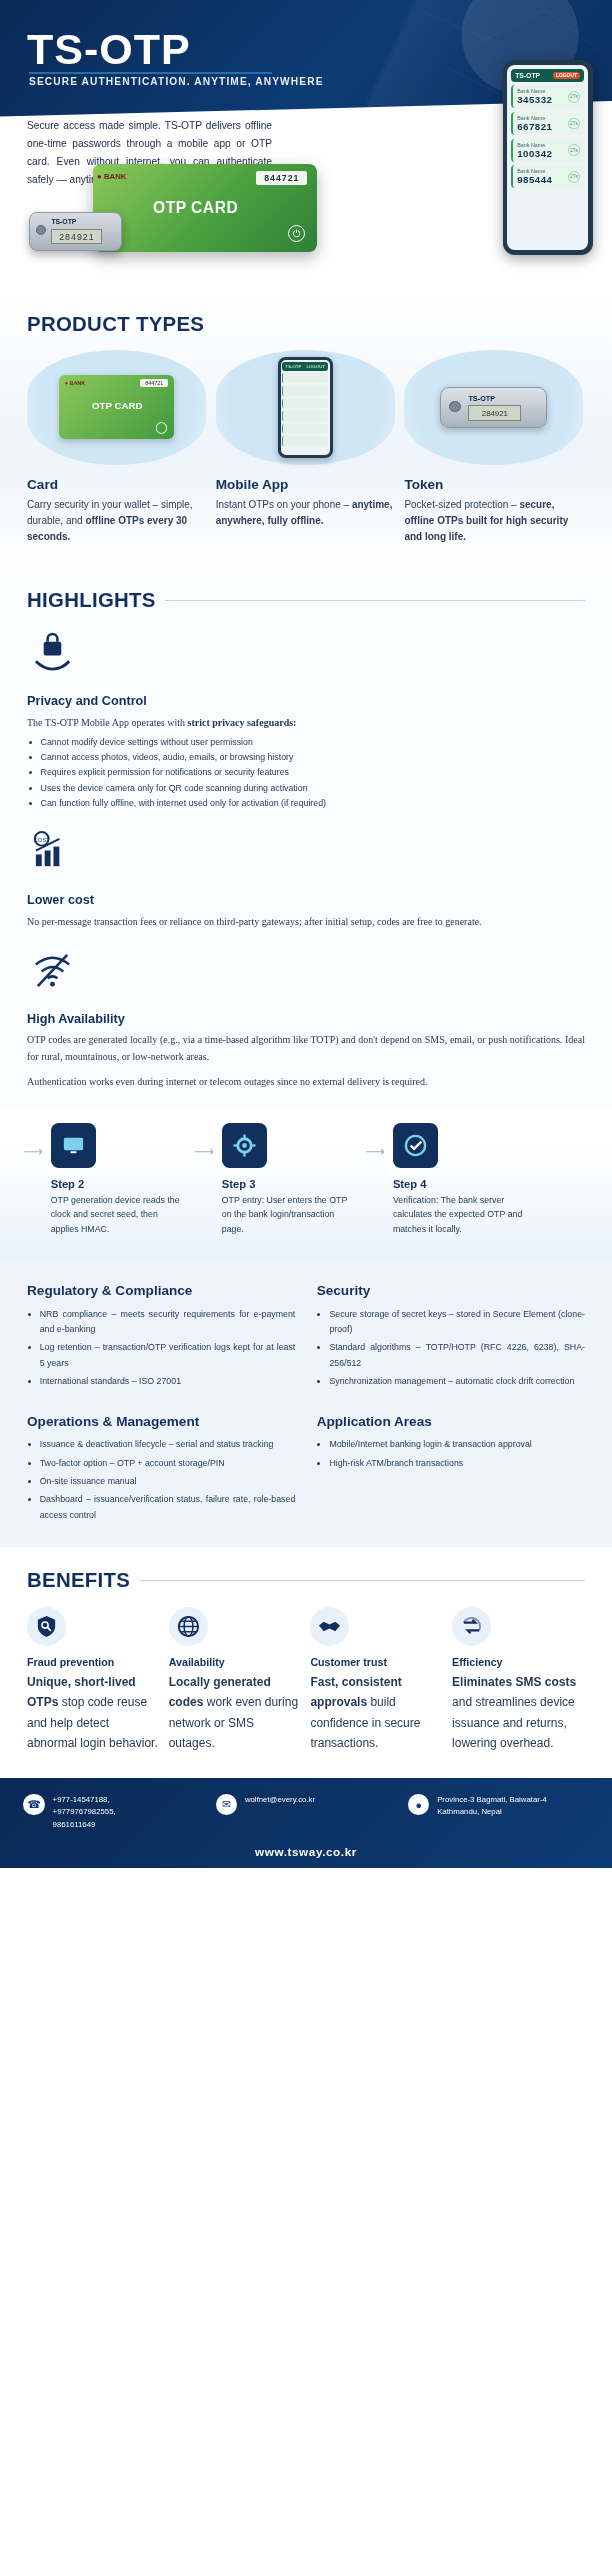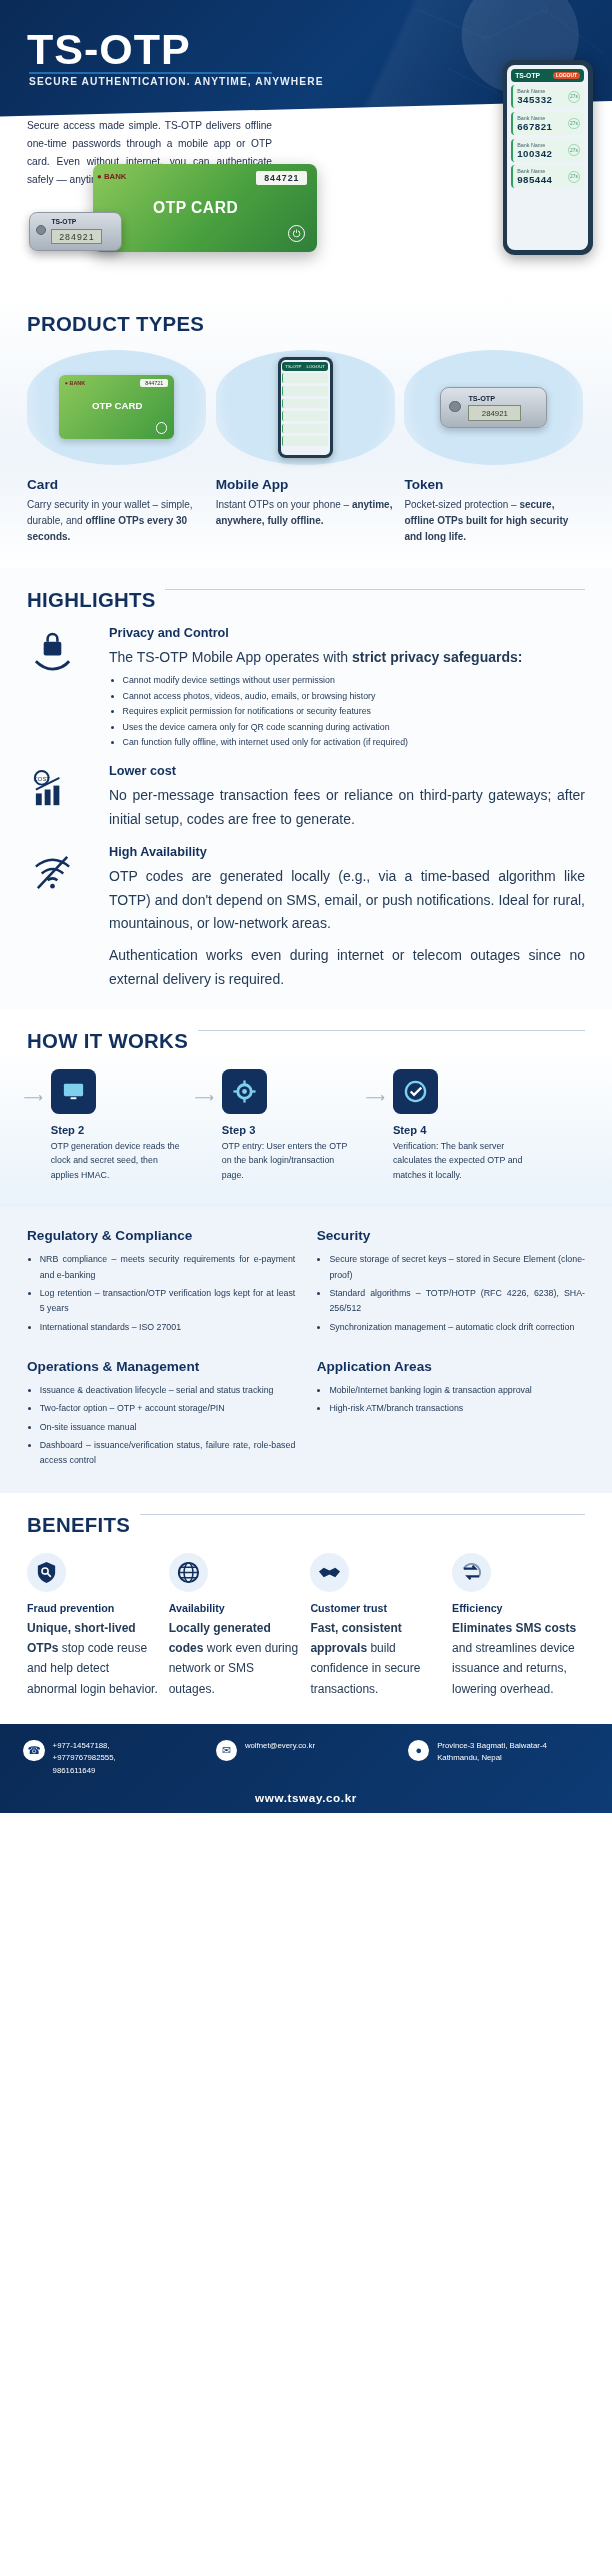--- a/index.html
+++ b/index.html
@@ -85,21 +85,21 @@
   }
   .token .t-name { position:absolute; left:21.4px; top:4.9px; font-size:6.8px; font-weight:700; color:#123; }
   .token .t-lcd { position:absolute; left:21.4px; top:15.6px; width:51px; height:15.6px; background:#cfd6c9;
                   border:1px solid #7b8a73; font-size:8.8px; color:#2a3a2a; text-align:center; line-height:15.6px; letter-spacing:1px; }
   .token .t-hole { position:absolute; left:5.8px; top:11.7px; width:10.7px; height:10.7px; border-radius:50%;
                    background:#7d8792; border:1.9px solid #5d6671; }
 
   
   .sec { padding: 21.4px 27px 9.7px; }
   .sec-title { font-size: 20.4px; font-weight: 700; color: #12305e; letter-spacing: 0.3px; }
-  .sec-title.with-rule { display:flex; align-items:flex-start; gap:9.7px; }
+  .sec-title.with-rule { display:flex; align-items:center; gap:9.7px; }
   .sec-title.with-rule:after { content:""; flex:1; height:1px; background:#c6d2df; }
 
   
   .ptypes { background: linear-gradient(180deg,#ffffff 0%,#eef4fa 60%,#ffffff 100%); padding-bottom: 23.4px; }
   .ptype-grid { display:flex; gap:9.7px; padding: 13.6px 27px 0; }
   .ptype { width: 179px; }
   .ptype-art {
     height: 115px; border-radius: 50%/40%;
     background: radial-gradient(circle at 50% 45%, #cfe6f6 0 70%, #e6f2fb 100%);
     display:flex; align-items:center; justify-content:center; position:relative;
@@ -118,24 +118,24 @@
   .mini-phone .mp-row { background:#e4f1e8; border-left:1.9px solid #2f9e5f; height:9.7px; margin-top:2.9px; border-radius:1.9px;}
   .mini-token { width:107px; height:41px; background:linear-gradient(180deg,#dde2e8,#aab3bd); border-radius:8.8px;
                 border:1px solid #8d97a2; position:relative; box-shadow:0 2.9px 7.8px rgba(0,0,0,.22);}
   .mini-token .mt-n { position:absolute; left:27px; top:5.8px; font-size:7.3px; font-weight:700; color:#123;}
   .mini-token .mt-l { position:absolute; left:27px; top:17.5px; width:53px; height:15.6px; background:#cfd6c9;
                       border:1px solid #7b8a73; font-size:7.8px; color:#2a3a2a; text-align:center; line-height:15.6px;}
   .mini-token .mt-h { position:absolute; left:7.8px; top:12.7px; width:11.7px;height:11.7px;border-radius:50%;background:#7d8792;border:1.9px solid #5d6671;}
 
   
   .highlights { background:#fbfcfe; padding-bottom: 17.5px; }
-  .hl-item { display:flex; gap:31px; padding: 13.6px 27px 0; }
+  .hl-item { display:flex; gap:17px; padding: 13.6px 27px 0; flex-direction: column; }
   .hl-icon { width: 51px; flex: 0 0 51px; display:flex; align-items:flex-start; justify-content:center; padding-top:3.9px; }
   .hl-body h4 { font-size: 12.7px; font-weight:700; color:#12305e; margin-bottom: 5.8px; }
-  .hl-body p { font-size: 14px; line-height:1.7; color:#243b57; text-align: justify; }
+  .hl-body p { font-size: 10px; line-height:1.7; color:#243b57; text-align: justify; font-family: Liberation Serif, serif; }
   .hl-body ul { margin: 3.9px 0 0 13.6px; }
   .hl-body li { font-size: 8.8px; line-height:1.75; color:#243b57; }
 
   
   .how { position:relative; background:#ffffff; padding-bottom: 25px; }
   .how-bg { position:absolute; left:0; right:0; top:39px; bottom:0;
             background:linear-gradient(180deg,#ffffff,#e9f2fa); z-index:0; }
   .how-inner { position:relative; z-index:1; }
   .steps { display:flex; gap:7.8px; padding: 15.6px 23.4px 0; }
   .step { width: 136px; }
@@ -368,25 +368,20 @@
         <h4>High Availability</h4>
         <p>OTP codes are generated locally (e.g., via a time-based algorithm like TOTP) and don't depend on SMS, email, or push notifications. Ideal for rural, mountainous, or low-network areas.</p>
         <p style="margin-top:7.8px">Authentication works even during internet or telecom outages since no external delivery is required.</p>
       </div>
     </div>
   </section>
 
   <section class="how">
     <div class="how-bg"></div>
     <div class="how-inner">
-      <div class="sec" style="padding-bottom:0">
-        <div class="sec-title with-rule">
-            <span>HOW IT WORKS</span>
-          </div>
-      </div>
       <div class="steps">
 
 
         <div class="arrow">⟶</div>
 
         <div class="step">
           <div class="step-badge">
             <svg width="25" height="25" viewBox="0 0 26 26">
               <rect x="3" y="5" width="20" height="13" rx="1.5" fill="#7fd0ee"></rect>
               <rect x="10" y="19" width="6" height="2" fill="#fff"></rect>

